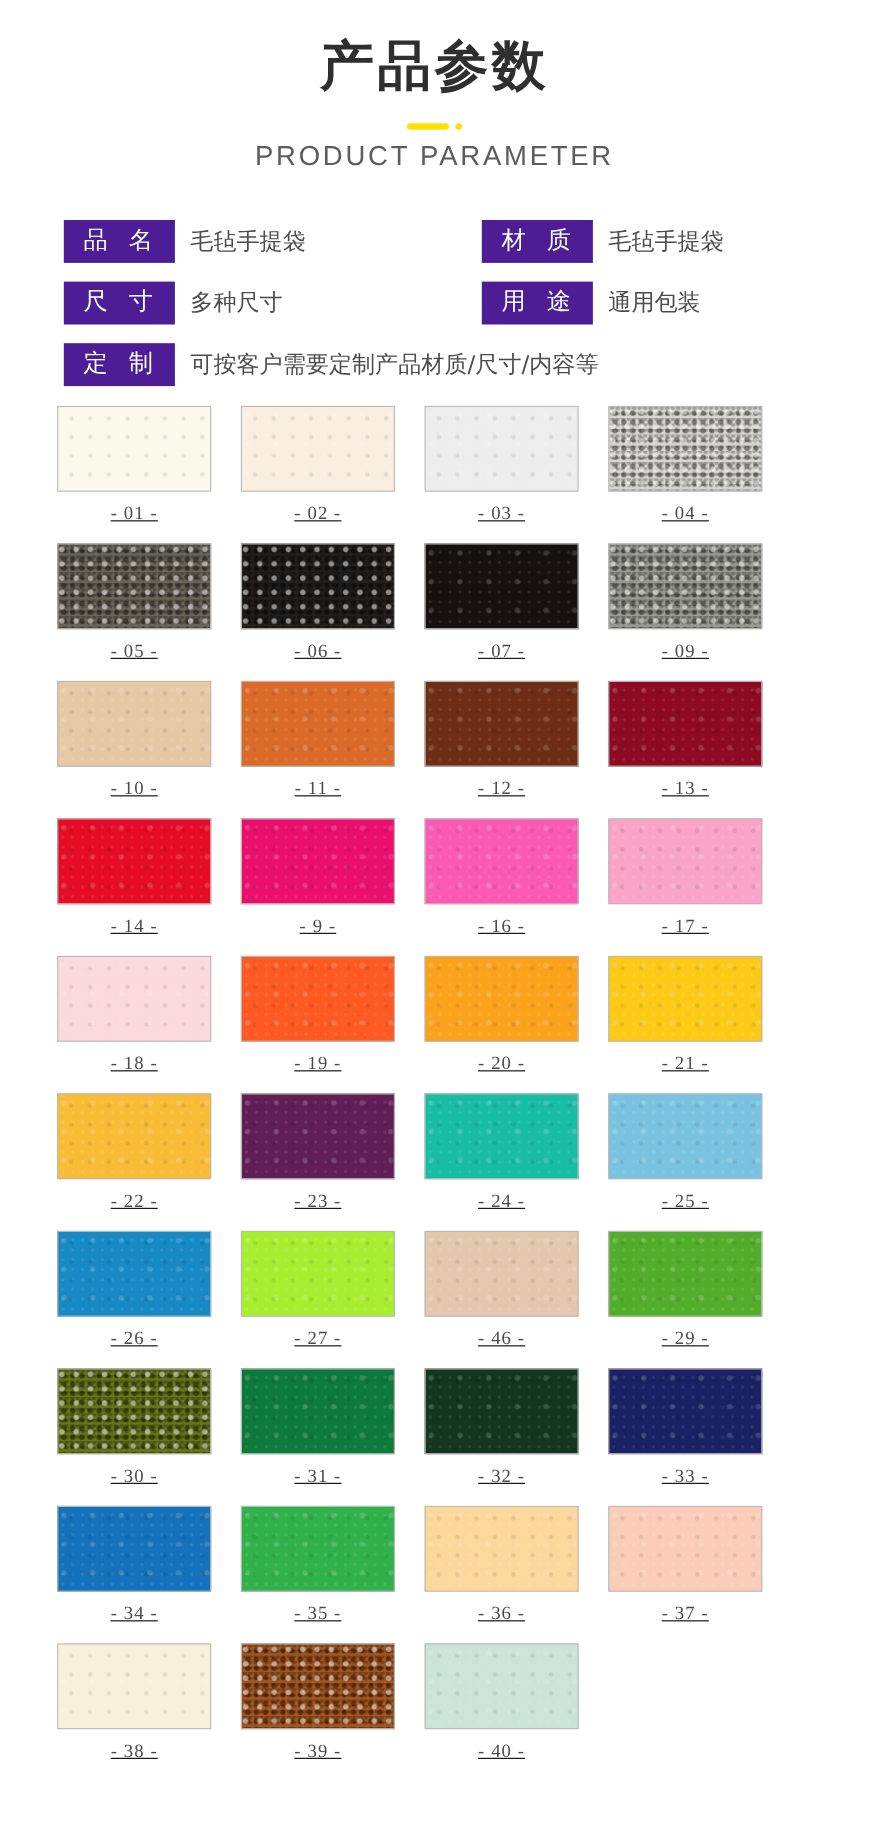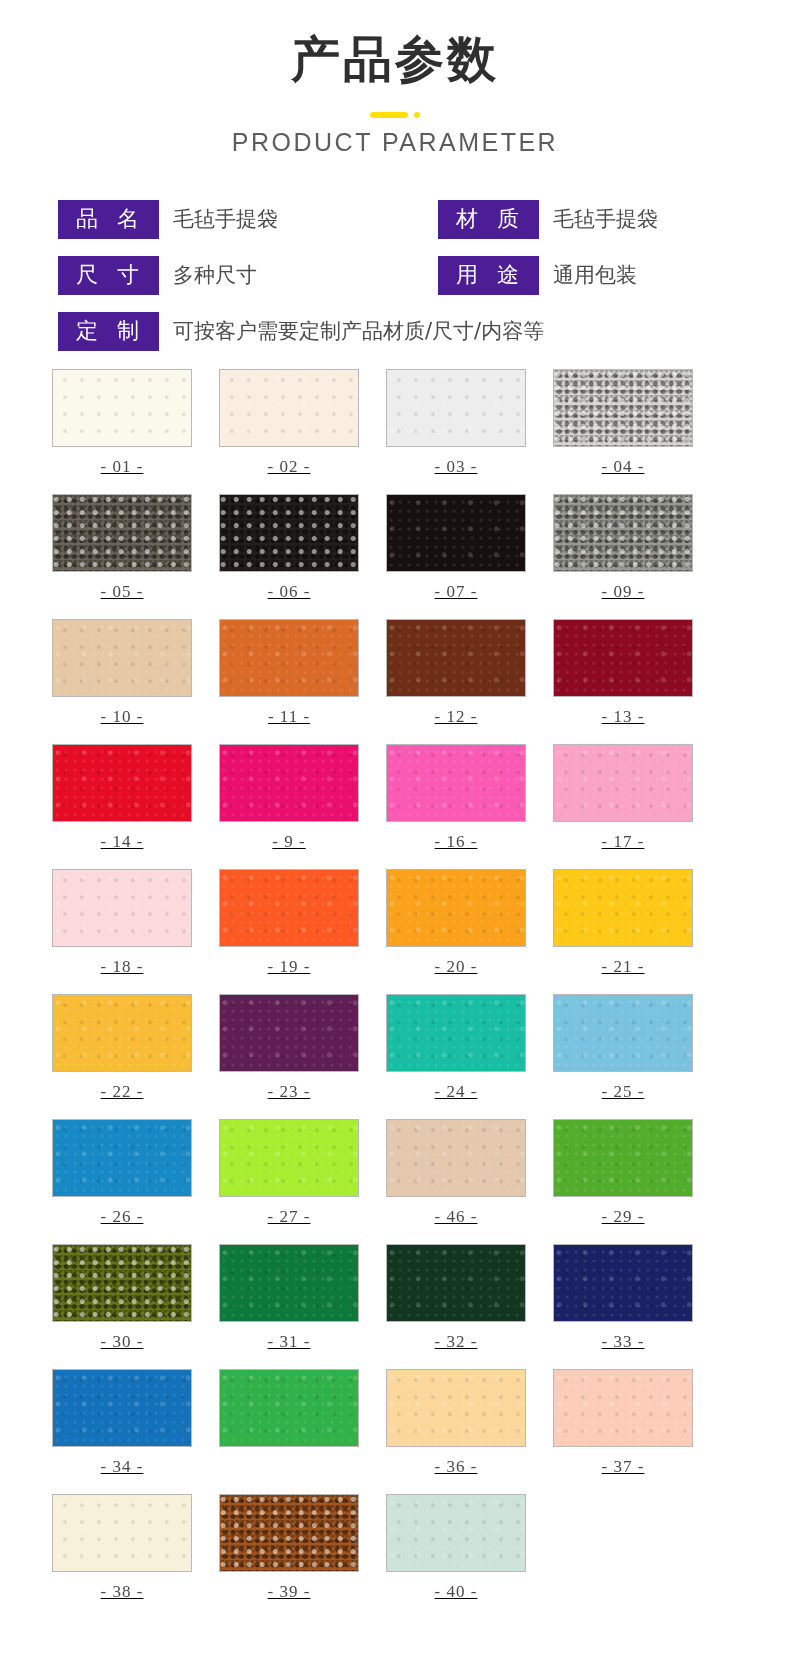--- a/index.html
+++ b/index.html
@@ -385,20 +385,21 @@
     <div class="cell">
       <div class="swatch felt" style="background: rgb(19, 114, 185);">
         <span class="tex"></span>
       </div>
       <div class="sw-label">- 34 -</div>
     </div>
     <div class="cell">
       <div class="swatch felt" style="background: rgb(49, 177, 74);">
         <span class="tex"></span>
       </div>
+      <div class="sw-label">- 35 -</div>
     </div>
     <div class="cell">
       <div class="swatch felt" style="background: rgb(252, 215, 155);">
         <span class="tex"></span>
       </div>
       <div class="sw-label">- 36 -</div>
     </div>
     <div class="cell">
       <div class="swatch felt" style="background: rgb(251, 205, 184);">
         <span class="tex"></span>

